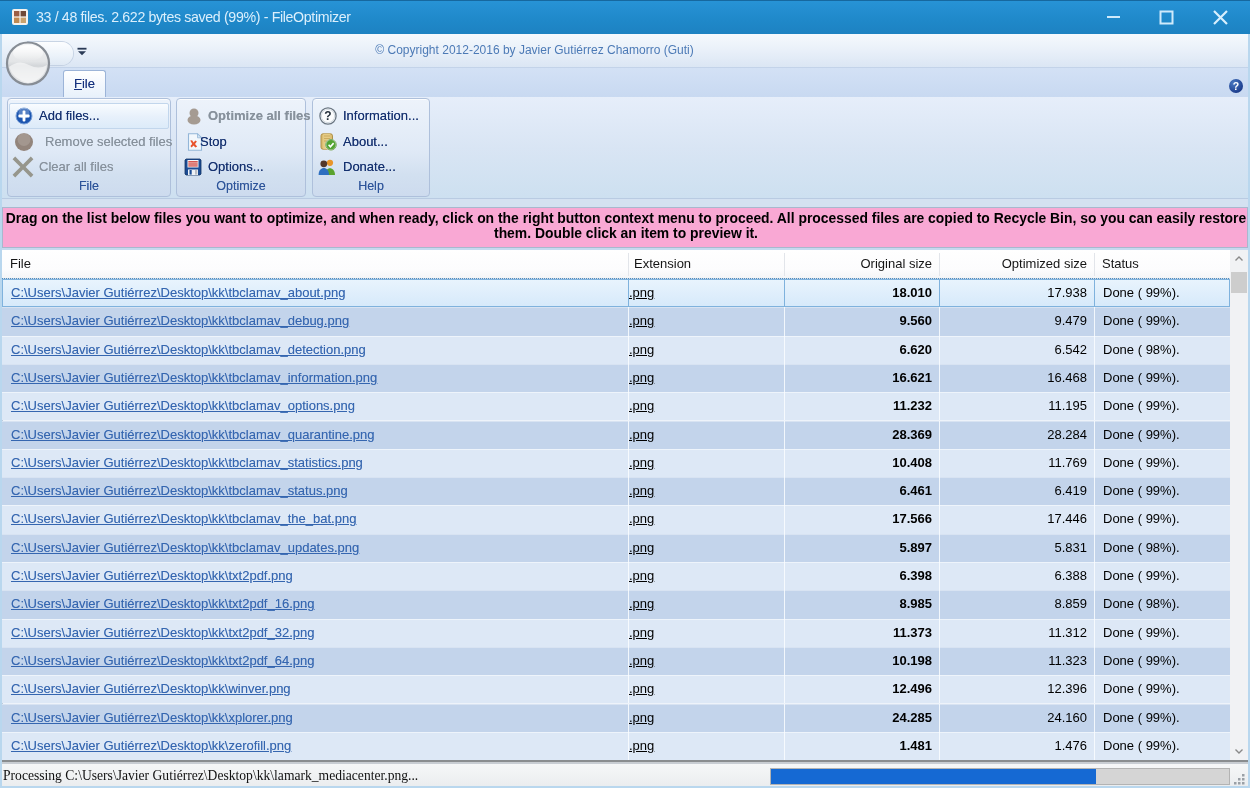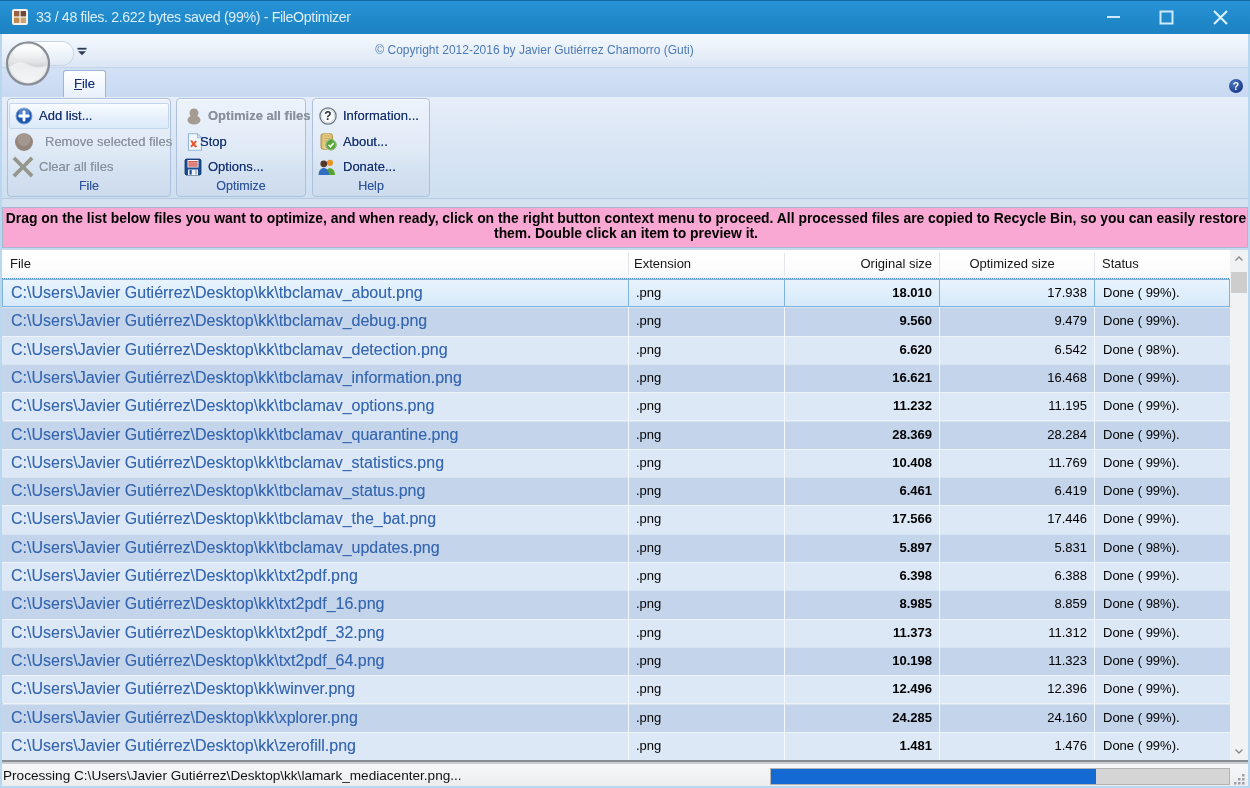--- a/index.html
+++ b/index.html
@@ -80,36 +80,36 @@
 .hcell { position:absolute; top:250px; height:29px; line-height:28px; font-size:13px; color:#151515; }
 
 .row { position:absolute; left:2px; width:1228px; height:28.3px; }
 .row.odd  { background:#dde8f6; box-shadow:inset 0 1px 0 rgba(255,255,255,.5); }
 .row.even { background:#c3d4eb; box-shadow:inset 0 1px 0 rgba(255,255,255,.35); }
 .row.sel { background:linear-gradient(180deg,#e9f4fd 0%,#d6e9fa 100%);
   box-shadow:inset 0 0 0 1px #7fb2dd; outline:1px dotted #4e8cc0; outline-offset:0px; }
 .c { position:absolute; top:0; height:28.3px; line-height:28.3px; font-size:13px; color:#000;
   white-space:nowrap; overflow:hidden; }
 .cf  { left:0px;    width:626px;  padding-left:9px; }
-.ce  { left:626px;  width:156px;  padding-left:7px;  border-left:1px solid rgba(250,253,255,.85); }
+.ce  { left:626px;  width:156px;   border-left:1px solid rgba(250,253,255,.85);text-decoration:underline; }
 .cn  { left:782px;  width:155px;  text-align:right;  padding-right:7px; border-left:1px solid rgba(250,253,255,.85);font-weight:bold; }
 .cn2 { left:937px;  width:155px;  text-align:right;  padding-right:7px; border-left:1px solid rgba(250,253,255,.85); }
 .cs  { left:1092px; width:136px;  padding-left:8px;  border-left:1px solid rgba(250,253,255,.85); }
 .row.sel .c { border-left-color:#7fb2dd; }
-.lnk { color:#3566b0; font-size:16px; text-shadow:0 0 0.5px rgba(53,102,176,.45); }
+.lnk { color:#3566b0; text-decoration:underline; font-size:13px; text-shadow:0 0 0.5px rgba(53,102,176,.45); }
 
 
 #vscroll { position:absolute; left:1230px; top:250px; width:18px; height:510.1px; background:#f1f2f4; }
 .sbtn { position:absolute; left:1230px; width:18px; height:17px; background:#f1f2f4; color:#5a5a5a; }
 #vthumb { position:absolute; left:1231px; width:16px; height:21px; background:#cdcdcd; }
 
 
 #statusbar { position:absolute; left:0; top:763.1px; width:1250px; height:22.9px;
   background:linear-gradient(180deg,#f6f7f8 0%,#ebedef 100%); border-top:1px solid #c8cdd4; }
-#stext { position:absolute; left:3px; top:763.5px; height:23px; line-height:23px; font-size:13.6px; color:#111; }
+#stext { position:absolute; left:3px; top:763.5px; height:23px; line-height:23px; font-size:13.6px; color:#111;font-family:Liberation Serif, serif; }
 #ptrack { position:absolute; left:770px; top:767.5px; width:460px; height:17px;
   background:#d5d5d5; border:1px solid #b3b3b3; }
 #pfill { position:absolute; left:0; top:0; width:325px; height:15px; background:#1569d3; }
 #grip { position:absolute; left:1232px; top:772px; width:14px; height:14px; }
 #winborder { position:absolute; left:0; top:34px; width:1250px; height:754px;
   border-left:2px solid #b9d7ee; border-right:2px solid #b9d7ee; border-bottom:2px solid #b9d7ee;
   pointer-events:none; z-index:50; }
 </style></head>
 <body>
 
@@ -174,21 +174,21 @@
   </div>
 <div id="hl1"></div>
 
 <svg class="ricon" style="left:15px; top:107px;" viewBox="0 0 18 18">
   <circle cx="9" cy="9" r="8" fill="#1c56b0"></circle>
   <circle cx="9" cy="9" r="8" fill="none" stroke="#7aa0d8" stroke-width="1"></circle>
   <circle cx="9" cy="6" r="5.5" fill="rgba(255,255,255,.25)"></circle>
   <rect x="7.6" y="3.4" width="2.8" height="11.2" rx="1" fill="#fff"></rect>
   <rect x="3.4" y="7.6" width="11.2" height="2.8" rx="1" fill="#fff"></rect>
 </svg>
-<div class="ritem" style="left:39px; top:104px;">Add list...</div>
+<div class="ritem" style="left:39px; top:104px;">Add files...</div>
 <svg class="ricon" style="left:14px; top:131.5px; width:20px; height:20px;" viewBox="0 0 20 20">
   <circle cx="10" cy="10" r="9" fill="#93857c"></circle>
   <circle cx="10" cy="7.5" r="6.5" fill="rgba(255,255,255,.15)"></circle>
 </svg>
 <div class="ritem dis" style="left:45px; top:129.5px;">Remove selected files</div>
 <svg class="ricon" style="left:12px; top:156px; width:22px; height:22px;" viewBox="0 0 22 22">
   <path d="M3.2 0.6 L11 8.4 L18.8 0.6 L21.4 3.2 L13.6 11 L21.4 18.8 L18.8 21.4 L11 13.6 L3.2 21.4 L0.6 18.8 L8.4 11 L0.6 3.2 Z" fill="#96968c"></path>
 </svg>
 <div class="ritem dis" style="left:39px; top:155px;">Clear all files</div>
 
@@ -243,21 +243,21 @@
       <div>Drag on the list below files you want to optimize, and when ready, click on the right button context menu to proceed. All processed files are copied to Recycle Bin, so you can easily restore</div>
       <div>them. Double click an item to preview it.</div>
     </div>
   </div>
 
 <div id="tablewrap"></div>
 <div id="thead"></div>
 <div class="hcell" style="left:10px;">File</div>
 <div class="hcell" style="left:634px;">Extension</div>
 <div class="hcell" style="left:782px; width:150px; text-align:right;">Original size</div>
-<div class="hcell" style="left:937px; width:150px; text-align:center;">Optimized size</div>
+<div class="hcell" style="left:937px; width:150px; text-align:right;">Optimized size</div>
 <div class="hcell" style="left:1102px;">Status</div>
 <div class="hsep" style="left:628px;"></div>
 <div class="hsep" style="left:784px;"></div>
 <div class="hsep" style="left:939px;"></div>
 <div class="hsep" style="left:1094px;"></div>
 
 <div class="row sel" style="top:279.0px">
   <div class="c cf"><span class="lnk">C:\Users\Javier Gutiérrez\Desktop\kk\tbclamav_about.png</span></div>
   <div class="c ce">.png</div>
   <div class="c cn">18.010</div>

